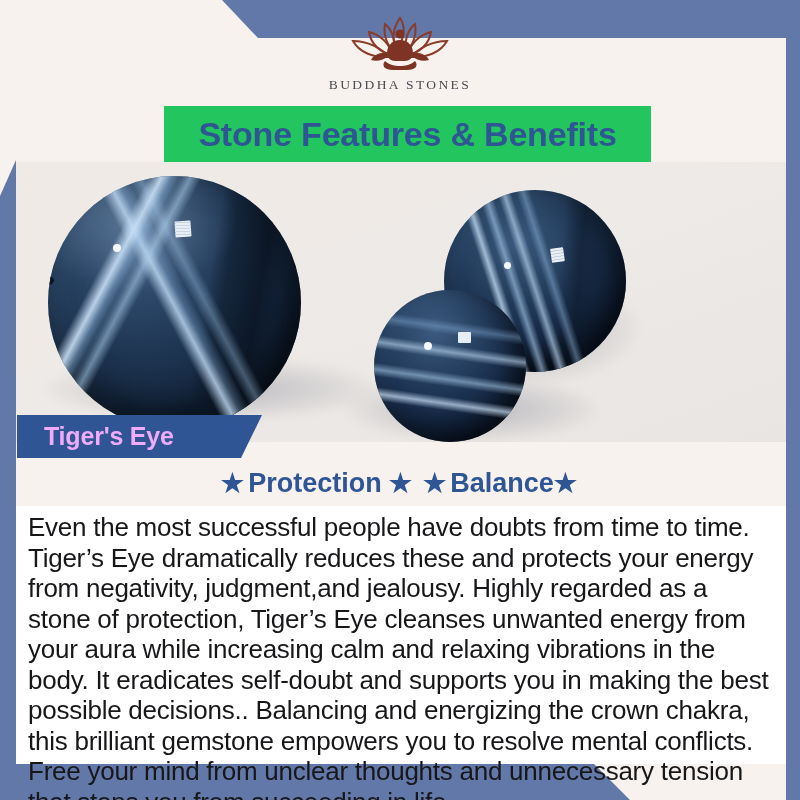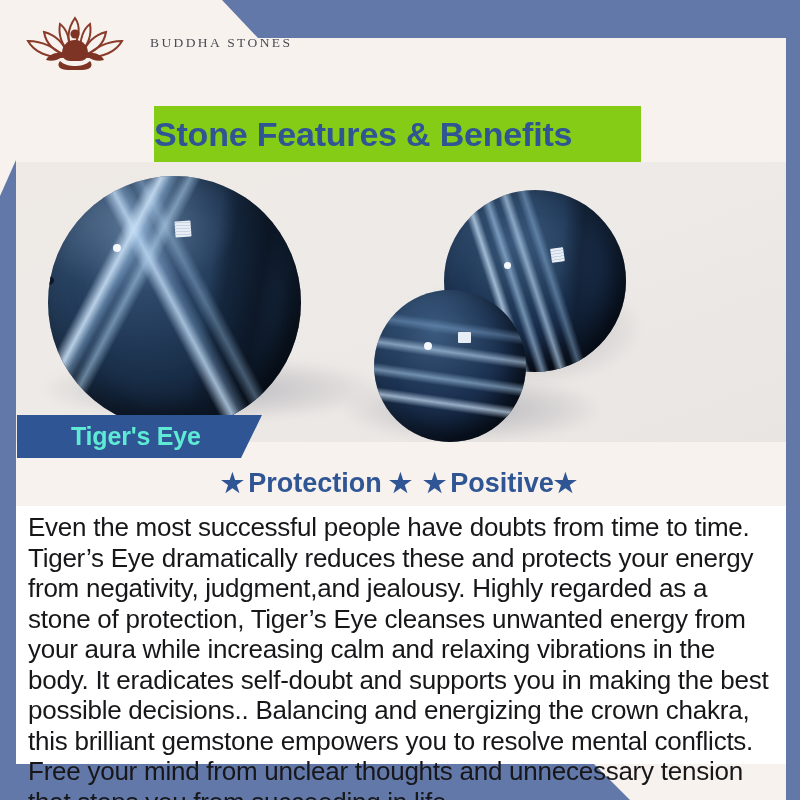--- a/index.html
+++ b/index.html
@@ -35,34 +35,34 @@
     z-index:3;
   }
 
   
   .header{
     position:absolute; top:0; left:0; width:800px; height:106px;
     background:#f7f2ee; z-index:2;
   }
   .logo-wrap{
     position:absolute; top:8px; left:0; width:800px;
-    display:flex; flex-direction:row; align-items:center; z-index:4;
+    display:flex; flex-direction:column; align-items:center; z-index:4;
   }
   .logo-mark{ width:150px; height:68px; display:block; }
   .logo-text{
     font-family:"Liberation Serif", serif;
     font-size:13.5px; letter-spacing:2.4px; color:#4a4a52;
     margin-top:1px; font-weight:400;
   }
 
   
   .title-banner{
-    position:absolute; left:154px; top:106px; width:487px; height:56px;
-    background:#84cc16;
-    display:flex; align-items:center; 
+    position:absolute; left:164px; top:106px; width:487px; height:56px;
+    background:#22c55e;
+    display:flex; align-items:center; justify-content:center;
     z-index:4;
   }
   .title-text{
     font-family:"Liberation Sans", sans-serif;
     font-weight:700; font-size:34px; color:#2f5594;
     letter-spacing:-0.2px; white-space:nowrap;
   }
 
   
   .photo{
@@ -84,22 +84,22 @@
   .dot-glint{ position:absolute; background:#f4f7fb; border-radius:50%; }
 
   
   .stone-label{
     position:absolute; left:17px; top:415px; width:245px; height:43px;
     background:#2f5594;
     clip-path:polygon(0 0, 245px 0, 224px 43px, 0 43px);
     display:flex; align-items:center; z-index:5;
   }
   .stone-label-text{
-    color:#5eead4; font-weight:700; font-size:25px;
-    padding-left:54px; letter-spacing:-0.2px; white-space:nowrap;
+    color:#f0abfc; font-weight:700; font-size:25px;
+    padding-left:27px; letter-spacing:-0.2px; white-space:nowrap;
   }
 
   
   .benefits{
     position:absolute; left:16px; top:462px; width:770px; height:42px;
     display:flex; align-items:center; justify-content:center;
     z-index:5; background:#f7f2ee;
   }
   .benefit{
     display:flex; align-items:center;
@@ -212,21 +212,21 @@
 <div class="benefits">
   <span class="benefit">
     <span class="star">★</span>
     <span>Protection</span>
   </span>
   <span class="benefit">
     <span class="star">★</span>
   </span>
   <span class="benefit">
     <span class="star">★</span>
-    <span>Positive</span>
+    <span>Balance</span>
   </span>
   <span class="benefit" style="margin-left:0px;">
     <span class="star">★</span>
   </span>
 </div>
 
 <div class="body-card">
   <p class="body-text">Even the most successful people have doubts from time to time. Tiger’s Eye dramatically reduces these and protects your energy from negativity, judgment,and jealousy. Highly regarded as a stone of protection, Tiger’s Eye cleanses unwanted energy from your aura while increasing calm and relaxing vibrations in the body. It eradicates self-doubt and supports you in making the best possible decisions.. Balancing and energizing the crown chakra, this brilliant gemstone empowers you to resolve mental conflicts. Free your mind from unclear thoughts and unnecessary tension that stops you from succeeding in life.</p>
 </div>
 

